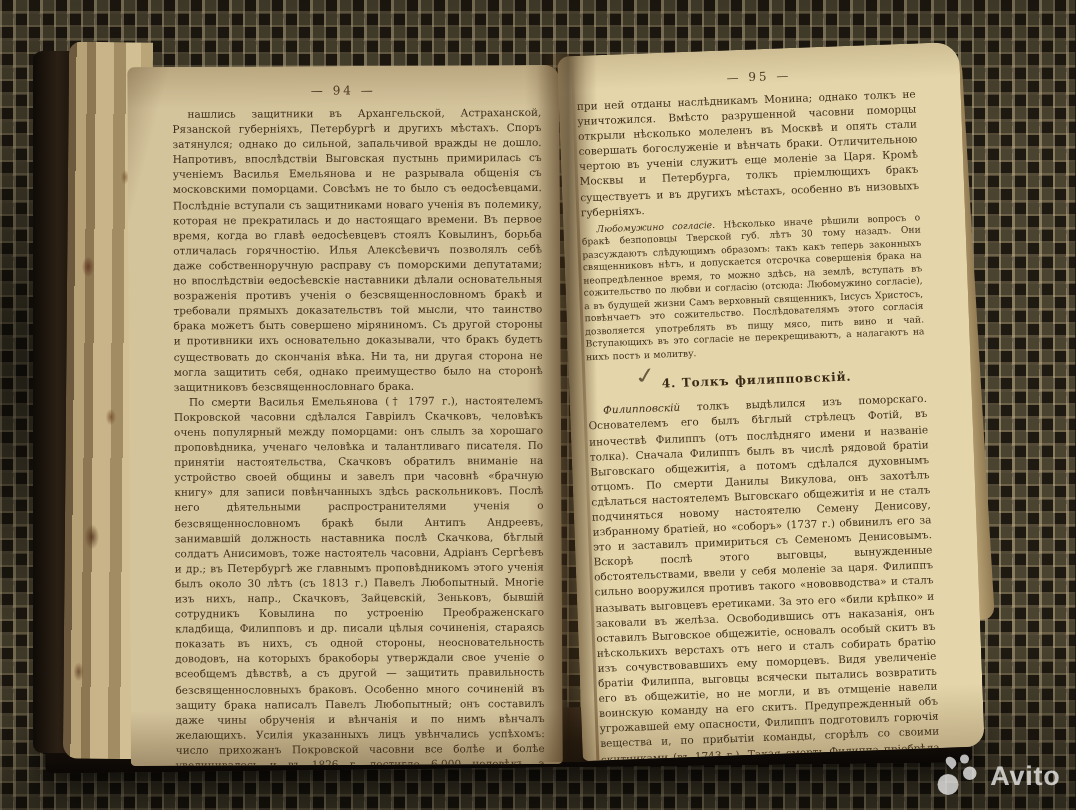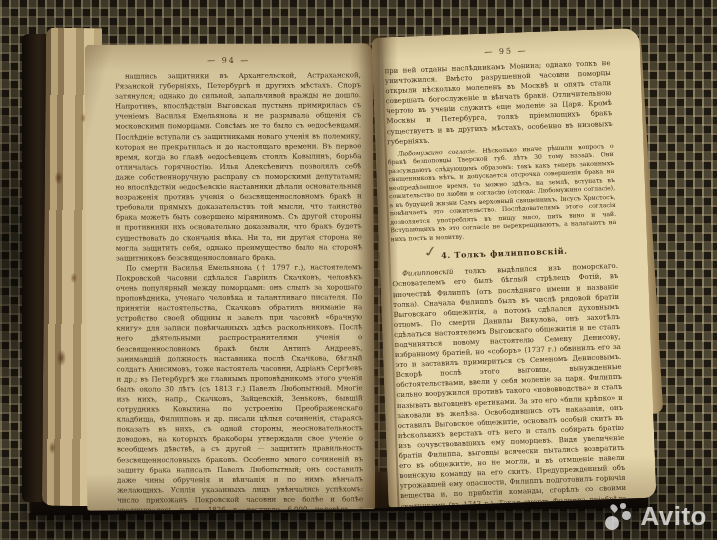--- a/index.html
+++ b/index.html
@@ -78,21 +78,21 @@
   .watermark{position:absolute;right:10px;bottom:8px;z-index:10;display:flex;
     align-items:center;gap:5px;opacity:.72;}
   .wm-logo{position:relative;width:30px;height:30px;}
   .wm-dot{position:absolute;background:#fff;border-radius:50%;}
   .wm-dot.big{left:0;bottom:2px;width:14px;height:14px;}
   .wm-dot.mid{right:4px;top:9px;width:9px;height:9px;}
   .wm-dot.small{right:9px;top:1px;width:6px;height:6px;}
   .wm-drop{position:absolute;left:6px;top:2px;width:6px;height:8px;background:#fff;
     border-radius:50% 50% 50% 0;transform:rotate(-45deg);}
   .wm-label{color:#fff;font-family:"Liberation Sans",sans-serif;font-weight:bold;
-    font-size:26px;letter-spacing:.5px;}
+    font-size:18px;letter-spacing:.5px;}
 </style>
 </head>
 <body>
 
 <div class="scene">
   <div class="carpet"></div>
   <div class="carpet-shade"></div>
 
   <div class="book">
     <div class="cover-bottom"></div>

